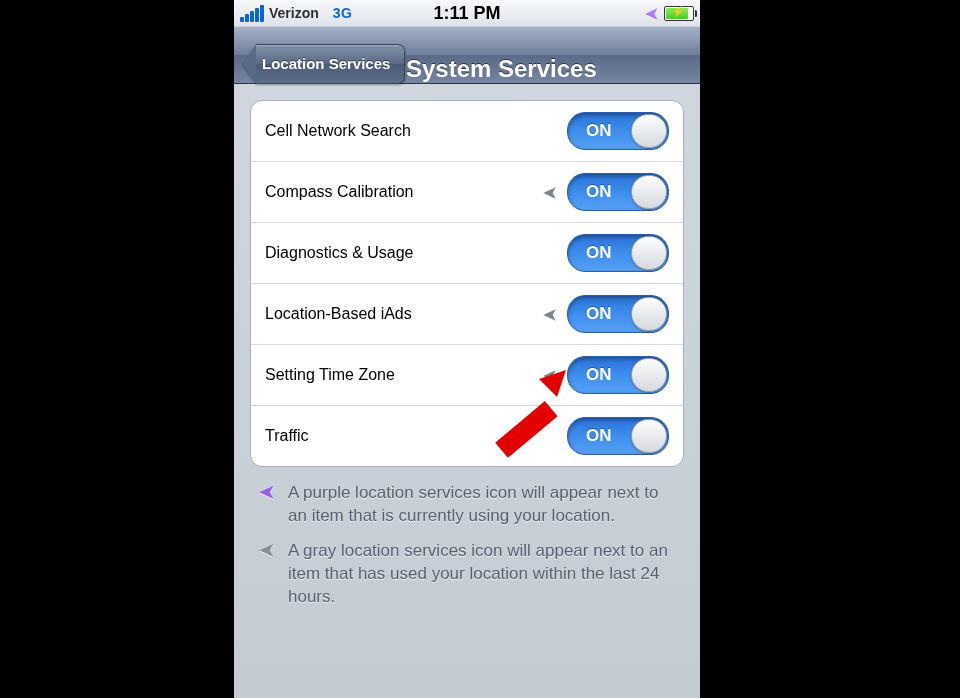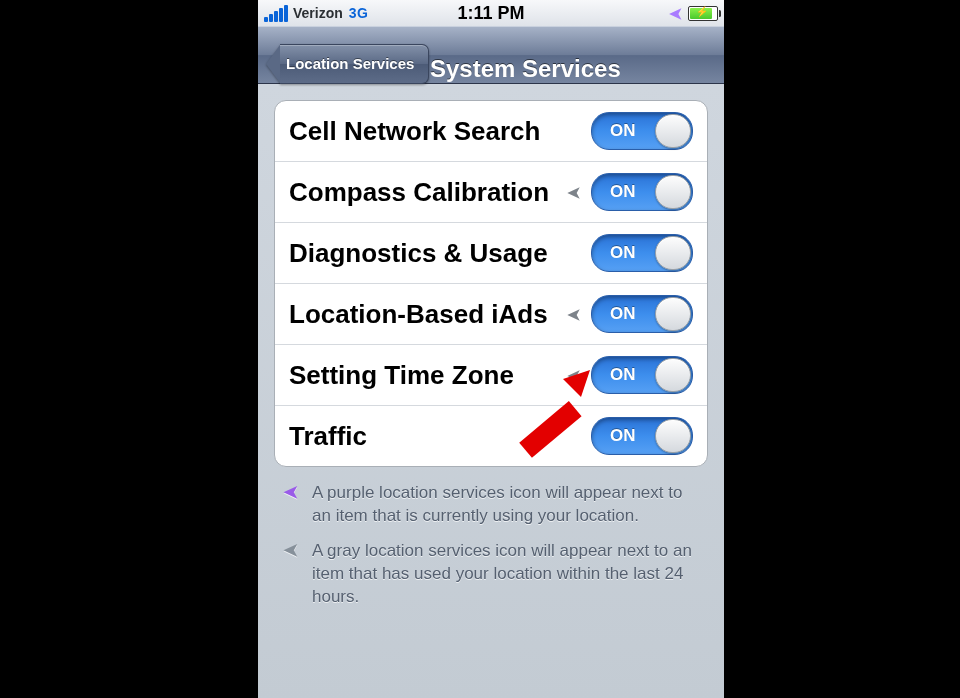--- a/index.html
+++ b/index.html
@@ -1,42 +1,42 @@
 <!DOCTYPE html>
 <html><head>
 <meta charset="utf-8">
 <style>
   html,body{margin:0;padding:0;width:960px;height:698px;background:#000;font-family:"Helvetica Neue",Helvetica,Arial,sans-serif;overflow:hidden}
-  .phone{position:absolute;left:258px;top:0;width:466px;height:698px;background:#cfd6de}
+  .phone{position:absolute;left:234px;top:0;width:466px;height:698px;background:#cfd6de}
   
   .status{height:26px;background:linear-gradient(#f7f8fa,#dfe3e9);display:flex;align-items:center;font-size:14px;font-weight:600;color:#2b2f33;position:relative;padding:0 6px}
   .sig{display:flex;align-items:flex-end;gap:1px;margin-right:5px}
   .sig i{width:4px;background:#0a64d8;display:block;border-radius:1px}
   .sig i:nth-child(1){height:5px}.sig i:nth-child(2){height:8px}.sig i:nth-child(3){height:11px}.sig i:nth-child(4){height:14px}.sig i:nth-child(5){height:17px}
   .carrier{color:#2b2f33}
-  .net{margin-left:6px;font-weight:700;color:#0a64d8;letter-spacing:.5px}
+  .net{margin-left:14px;font-weight:700;color:#0a64d8;letter-spacing:.5px}
   .clock{position:absolute;left:0;right:0;text-align:center;font-weight:700;color:#000;font-size:18px}
   .s-right{margin-left:auto;display:flex;align-items:center;gap:6px}
   .loc-glyph{color:#a97bff;font-size:16px;font-weight:700;transform:scaleX(-1)}
   .batt{width:28px;height:13px;border:1.5px solid #333;border-radius:2px;position:relative;background:#fff}
   .batt:after{content:"";position:absolute;right:-4px;top:3px;width:2.5px;height:7px;background:#333;border-radius:0 1.5px 1.5px 0}
   .batt-fill{position:absolute;left:1px;top:1px;bottom:1px;width:78%;background:linear-gradient(#8af04a,#4ac92d);border-radius:1px}
   .batt-bolt{position:absolute;left:0;right:0;top:-1px;text-align:center;font-size:10px;color:#333}
   
   .nav{height:56px;background:linear-gradient(#a6b2c7,#6d7c98 50%,#5a6a88 51%,#7685a0);border-top:1px solid #c9d1de;border-bottom:1px solid #2c354a;display:flex;align-items:flex-end;padding:0 8px;position:relative}
   .back{display:flex;align-items:center;height:38px;color:#fff;font-size:15px;font-weight:700;text-shadow:0 -1px 0 rgba(0,0,0,.45);filter:drop-shadow(0 1px 1px rgba(0,0,0,.35))}
   .back-tip{width:0;height:0;border-top:19px solid transparent;border-bottom:19px solid transparent;border-right:14px solid #5a6985}
   .back-body{height:38px;line-height:38px;padding:0 14px 0 6px;background:linear-gradient(#8391a9,#5a6985 50%,#4c5b77 51%,#5d6c88);border-radius:0 7px 7px 0;border:1px solid #3a465e;border-left:none;box-shadow:inset 0 1px 0 rgba(255,255,255,.25)}
   .ntitle{position:absolute;left:50%;transform:translateX(-32%);color:#fff;font-size:24px;font-weight:700;text-shadow:0 -1px 0 rgba(0,0,0,.55);white-space:nowrap}
   
   .content{height:calc(698px - 26px - 56px);background:linear-gradient(#cfd6de,#c3cbd3);padding:16px;box-sizing:border-box}
   .group{background:#fff;border:1px solid #a9afb6;border-radius:12px;overflow:hidden}
   .row{display:flex;align-items:center;height:60px;padding:0 14px;border-bottom:1px solid #d5d9de;position:relative}
   .row:last-child{border-bottom:none}
-  .row-label{flex:1;font-size:26px;font-weight:700;color:#000;white-space:nowrap;overflow:hidden;text-overflow:ellipsis}
+  .row-label{flex:1;font-size:16px;font-weight:400;color:#000;white-space:nowrap;overflow:hidden;text-overflow:ellipsis}
   .row-loc{width:22px;text-align:center;color:#7d838a;margin-right:6px;font-weight:700;transform:scaleX(-1)}
   
   .tog{width:100px;height:36px;border-radius:18px;background:linear-gradient(#2a72d6,#3d8eed 50%,#56a0f4);border:1px solid #2a5ea9;position:relative;box-shadow:inset 0 2px 4px rgba(0,0,0,.35);display:flex;align-items:center;color:#fff;font-weight:700;font-size:17px;text-shadow:0 -1px 0 rgba(0,0,0,.35);user-select:none}
   .tog-on{padding-left:18px}
   .knob{position:absolute;right:1px;top:1px;width:34px;height:32px;border-radius:17px;background:linear-gradient(#fdfdfd,#d5d9de);border:1px solid #9aa0a6;box-shadow:0 1px 2px rgba(0,0,0,.3), inset 0 1px 1px rgba(255,255,255,.8)}
   
   .arrow{position:absolute;pointer-events:none}
   
   .notes{padding:14px 6px 0 6px}
   .note{display:flex;gap:10px;color:#556070;font-size:17px;line-height:23px;text-shadow:0 1px 0 rgba(255,255,255,.7);margin-bottom:12px}

